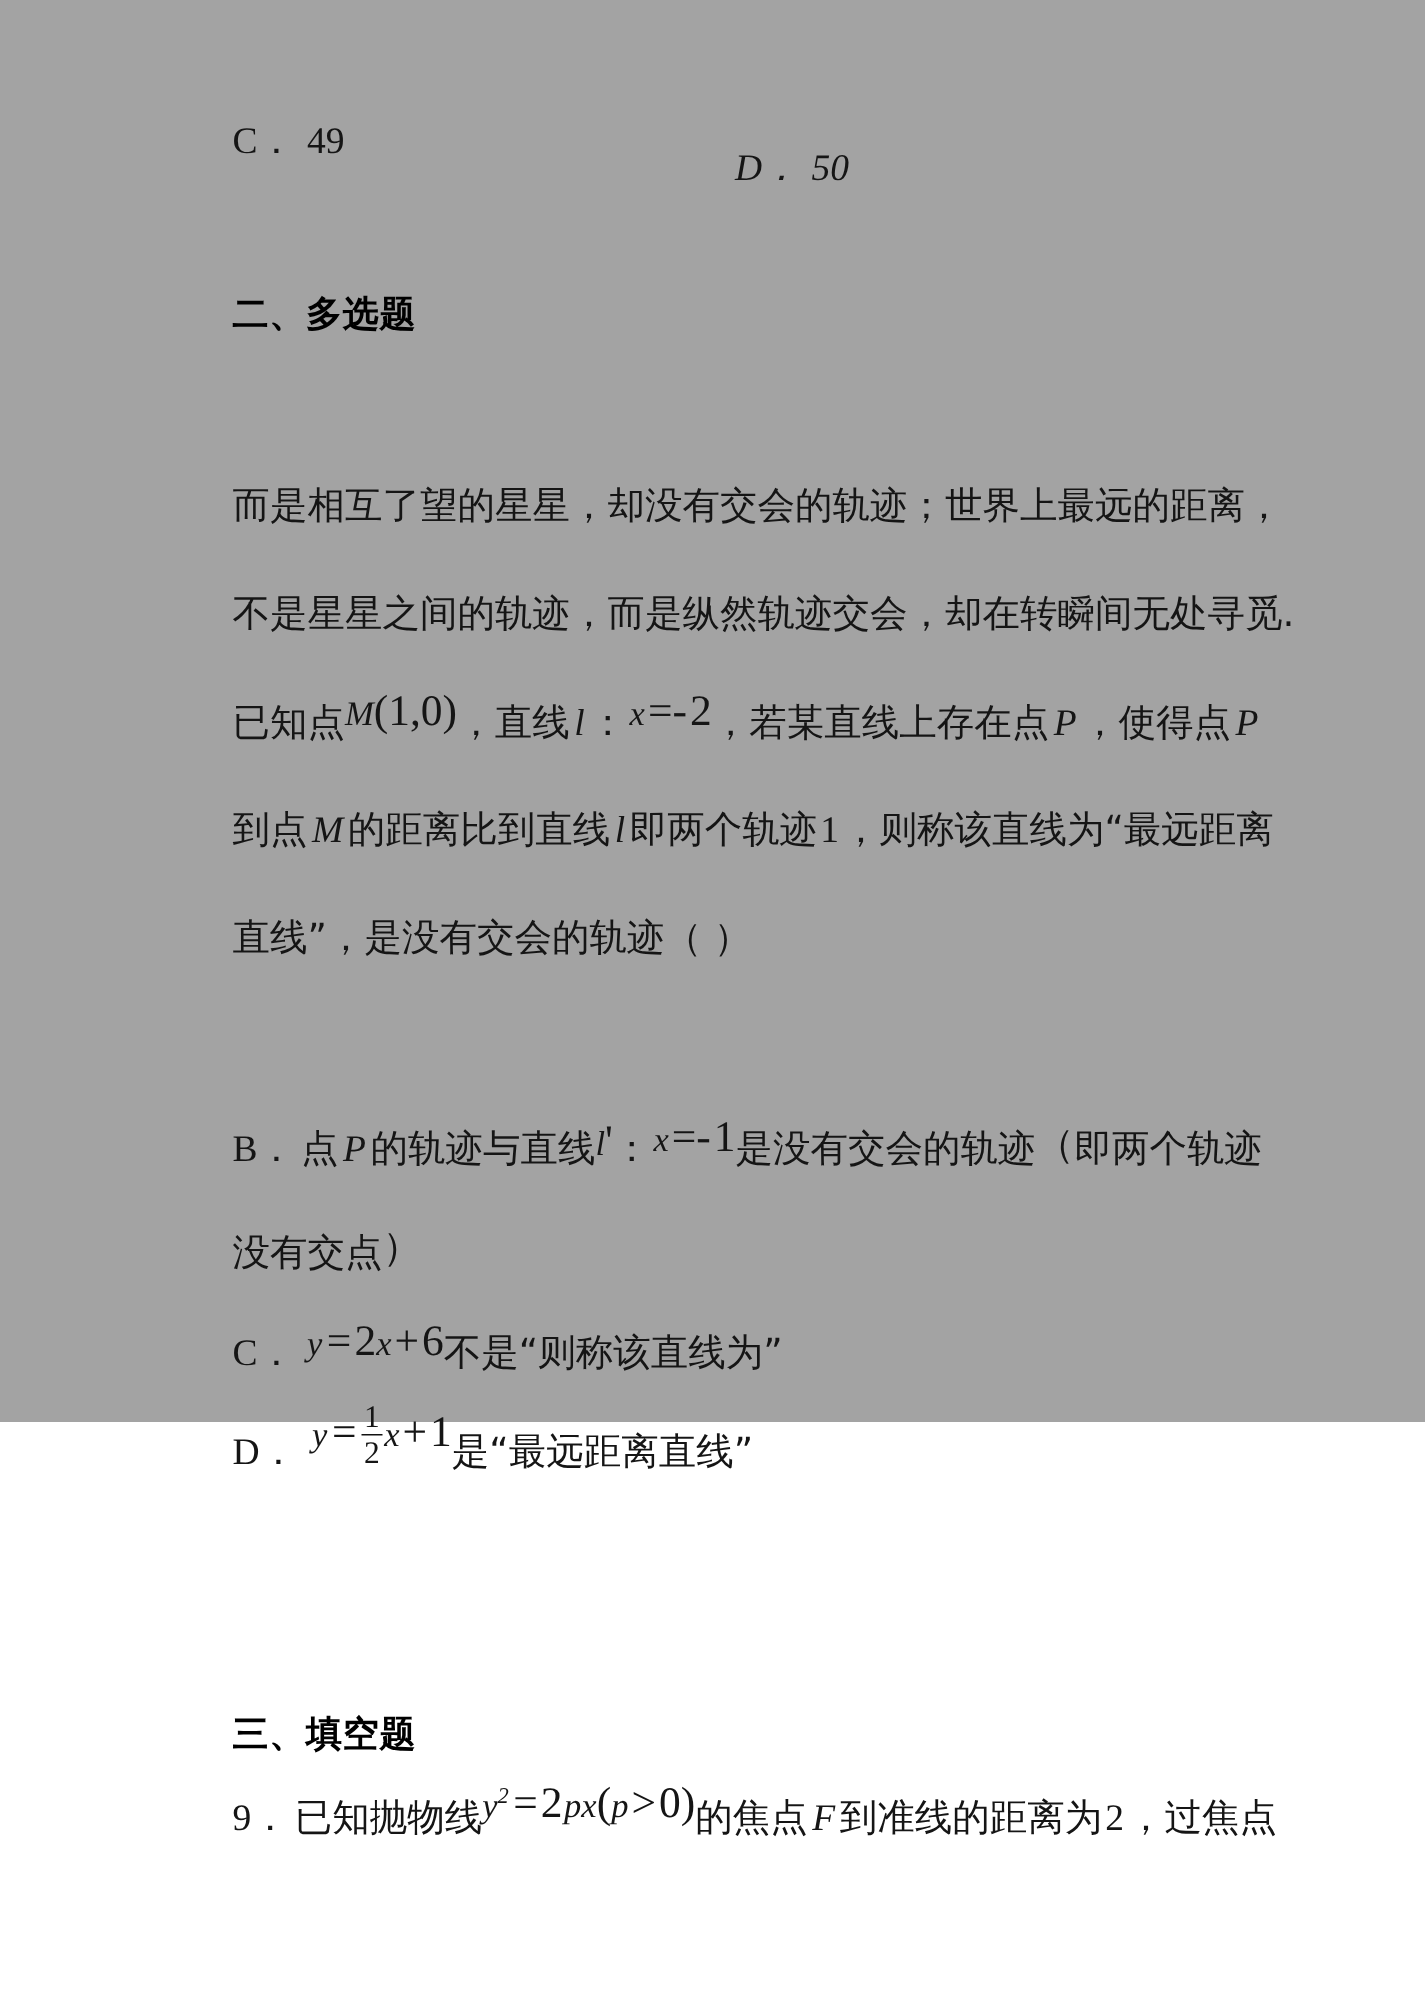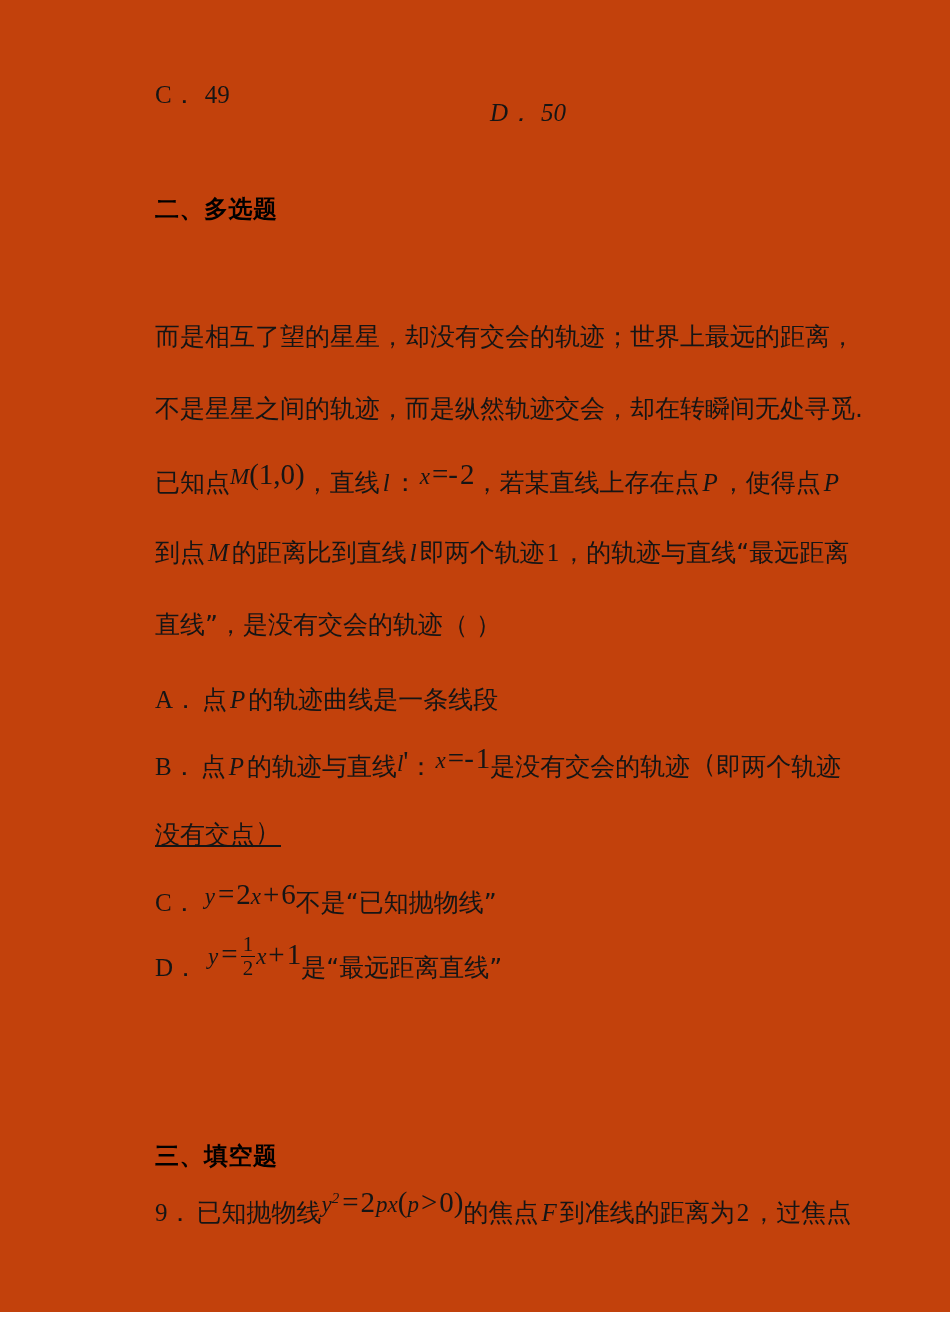--- a/index.html
+++ b/index.html
@@ -12,22 +12,22 @@
     height: 1344px;
     position: relative;
     font-family: "Liberation Serif", "DejaVu Serif", serif;
     color: #000000;
     overflow: hidden;
   }
   .page {
     position: absolute;
     left: 0; top: 0;
     width: 950px;
-    height: 1312px;
-    background: #c2410c;
+    height: 948px;
+    background: #a3a3a3;
   }
   
   .row {
     position: absolute;
     left: 155px;
     white-space: nowrap;
     font-size: 25px;
     line-height: 34px;
     color: #151515;
   }
@@ -141,39 +141,36 @@
 
   <div class="row cn" style="top:392px;">不是星星之间的轨迹，而是纵然轨迹交会，却在转瞬间无处寻觅.</div>
 
   <div class="row cn" style="top:320px;">而是相互了望的星星，却没有交会的轨迹；世界上最远的距离，</div>
 
   <div class="row" style="top:464px;">
     <span class="cn">已知点</span><span class="math"><span class="mi">M</span><span class="mn paren">(1,0)</span></span><span class="cn">，直线</span><span class="inline-italic">l</span><span class="cn">：</span><span class="math" style="padding-left:2px;"><span class="mi">x</span><span class="mn" style="padding:0 2px;">=-</span><span class="mn">2</span></span><span class="cn">，若某直线上存在点</span><span class="inline-italic">P</span><span class="cn">，使得点</span><span class="inline-italic">P</span>
   </div>
 
   <div class="row" style="top:536px;">
-    <span class="cn">到点</span><span class="inline-italic">M</span><span class="cn">的距离比到直线</span><span class="inline-italic">l</span><span class="cn">即两个轨迹</span><span class="num-lat">1</span><span class="cn">，的轨迹与直线“最远距离</span>
+    <span class="cn">到点</span><span class="inline-italic">M</span><span class="cn">的距离比到直线</span><span class="inline-italic">l</span><span class="cn">即两个轨迹</span><span class="num-lat">1</span><span class="cn">，则称该直线为“最远距离</span>
   </div>
 
   <div class="row cn" style="top:608px;">直线”，是没有交会的轨迹（      ）</div>
 
-  <div class="row" style="top:683px;">
-    <span class="opt-letter">A．</span><span class="cn" style="padding-left:4px;">点</span><span class="inline-italic">P</span><span class="cn">的轨迹曲线是一条线段</span>
-  </div>
 
   <div class="row" style="top:748px;">
     <span class="opt-letter">B．</span><span class="cn" style="padding-left:4px;">点</span><span class="inline-italic">P</span><span class="cn">的轨迹与直线</span><span class="math small" style="top:-4px;"><span class="mi">l</span><span class="mn">'</span></span><span class="cn">：</span><span class="math" style="padding-left:2px;"><span class="mi">x</span><span class="mn" style="padding:0 2px;">=-</span><span class="mn">1</span></span><span class="cn">是没有交会的轨迹</span><span class="halfparen">（</span><span class="cn">即两个轨迹</span>
   </div>
 
-  <div class="row" style="top:818px;text-decoration:underline;">
+  <div class="row" style="top:818px;">
     <span class="cn">没有交点</span><span class="halfparen">）</span>
   </div>
 
   <div class="row" style="top:884px;">
-    <span class="opt-letter">C．</span><span class="math" style="padding-left:8px;"><span class="mi">y</span><span class="mn" style="padding:0 2px 0 3px;">=</span><span class="mn">2</span><span class="mi">x</span><span class="mn" style="padding:0 2px;">+</span><span class="mn">6</span></span><span class="cn">不是“已知抛物线”</span>
+    <span class="opt-letter">C．</span><span class="math" style="padding-left:8px;"><span class="mi">y</span><span class="mn" style="padding:0 2px 0 3px;">=</span><span class="mn">2</span><span class="mi">x</span><span class="mn" style="padding:0 2px;">+</span><span class="mn">6</span></span><span class="cn">不是“则称该直线为”</span>
   </div>
 
   <div class="row" style="top:948px;">
     <span class="opt-letter">D．</span><span class="math" style="padding-left:10px; top:-12px;"><span class="mi">y</span><span class="mn" style="padding:0 2px 0 3px;">=</span><span class="frac"><span class="num">1</span><span class="bar"></span><span class="den">2</span></span><span class="mi">x</span><span class="mn" style="padding:0 2px;">+</span><span class="mn">1</span></span><span class="cn">是“最远距离直线”</span>
   </div>
 
   <div class="sec-head" style="top:1140px;">三、填空题</div>
 
   <div class="row" style="top:1190px;">
     <span class="lat">9．</span><span class="cn" style="padding-left:4px;">已知抛物线</span><span class="math" style="top:-9px;"><span class="mi">y</span><span class="sup">2</span><span class="mn" style="padding:0 2px 0 3px;">=</span><span class="mn">2</span><span class="mi" style="padding-left:1px;">p</span><span class="mi">x</span><span class="mn paren">(</span><span class="mi">p</span><span class="mn" style="padding:0 2px;">&gt;</span><span class="mn">0</span><span class="mn paren">)</span></span><span class="cn">的焦点</span><span class="inline-italic">F</span><span class="cn">到准线的距离为</span><span class="num-lat">2</span><span class="cn">，过焦点</span>

